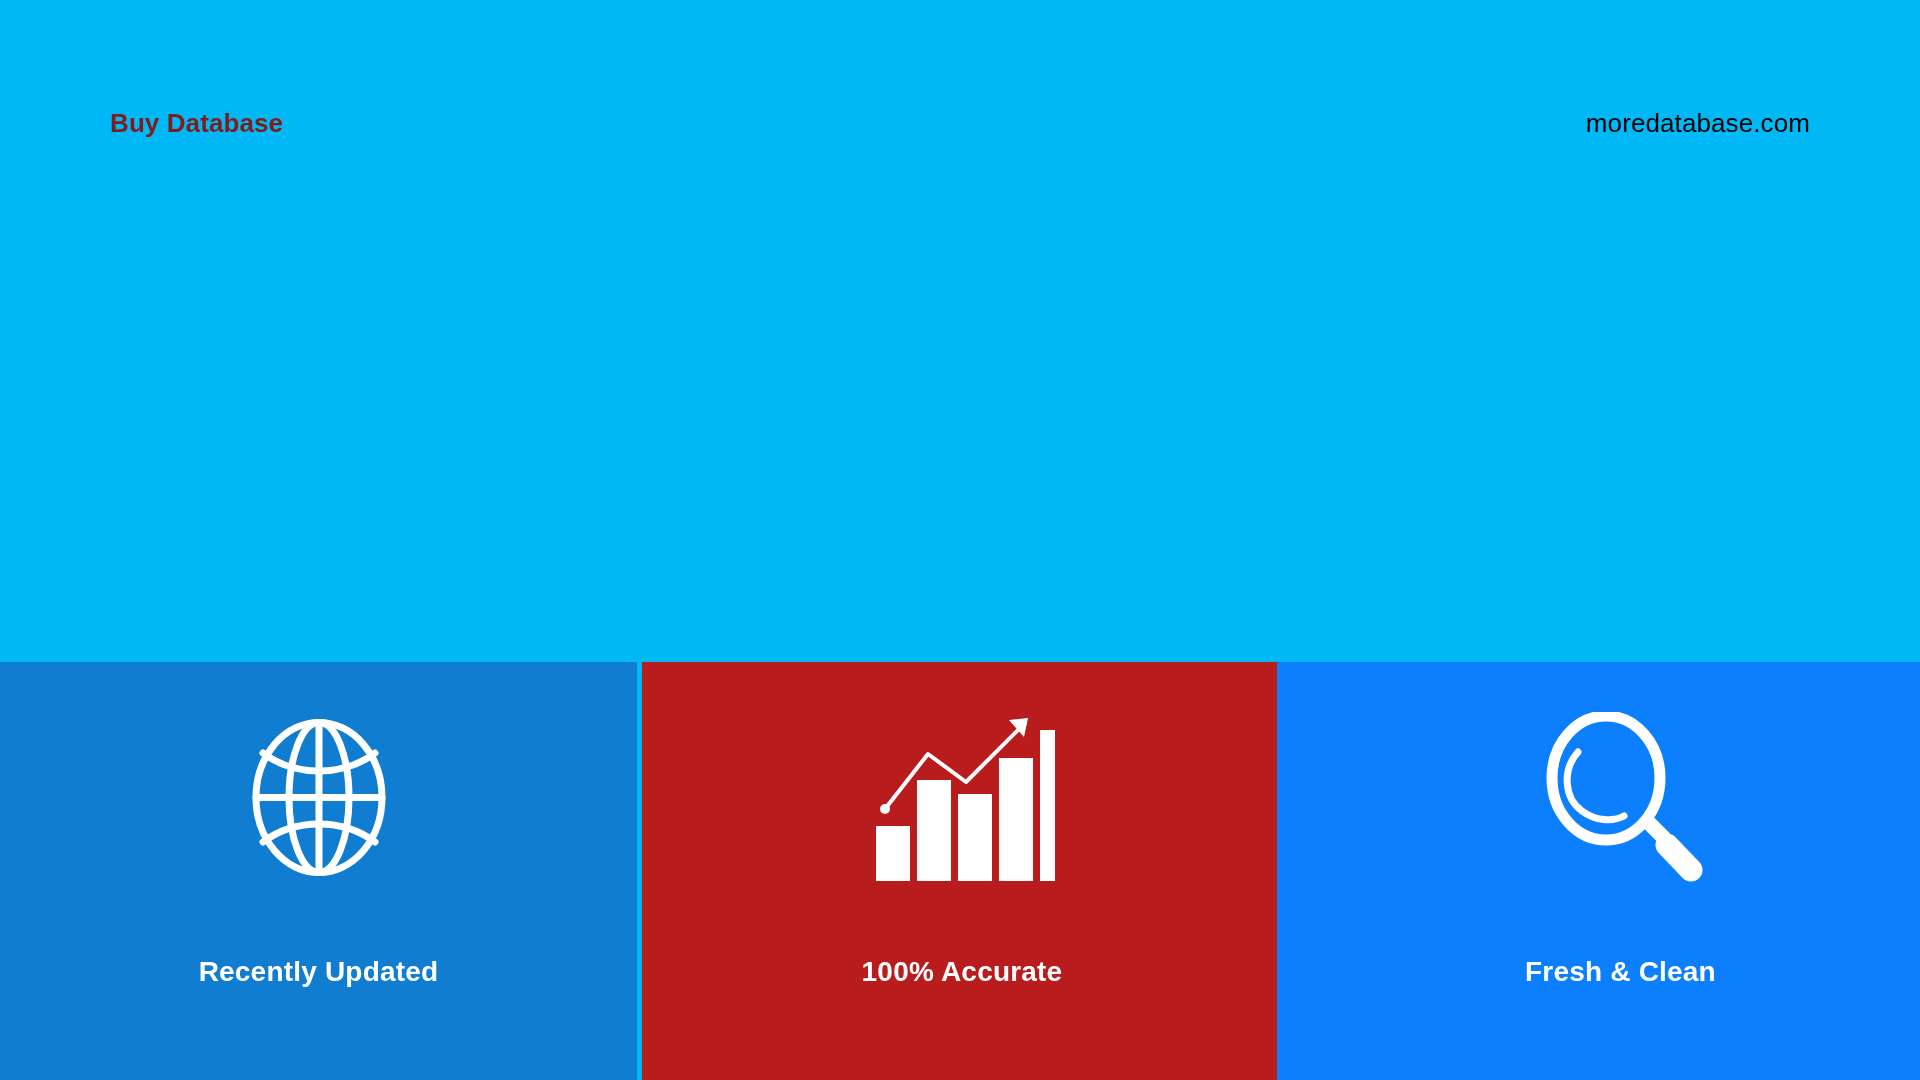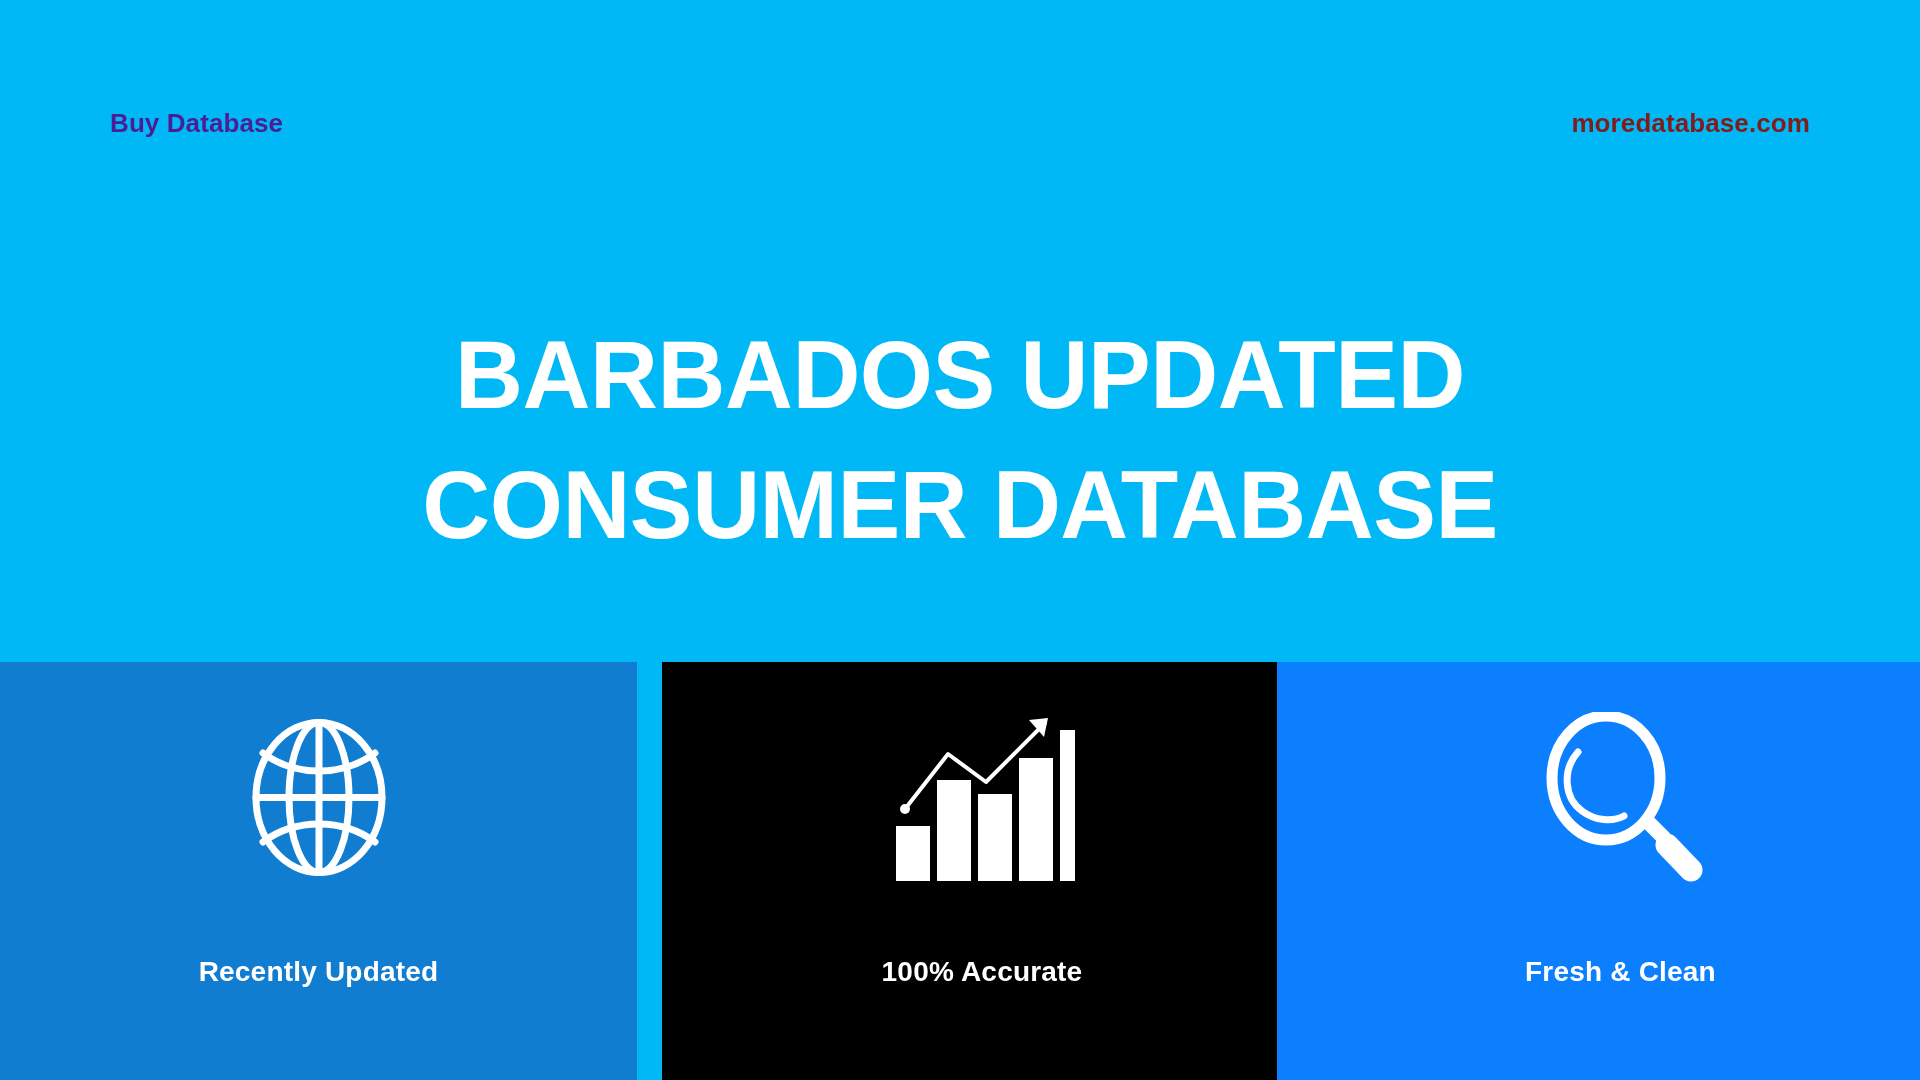--- a/index.html
+++ b/index.html
@@ -30,32 +30,32 @@
     height: 662px;
     background: #00b8f5;
   }
 
   .brand-left {
     position: absolute;
     left: 110px;
     top: 108px;
     font-size: 26px;
     font-weight: bold;
-    color: #4c1d95;
+    color: #7f1d1d;
     letter-spacing: 0.1px;
     white-space: nowrap;
   }
 
   .brand-right {
     position: absolute;
     right: 110px;
     top: 108px;
     font-size: 26px;
-    font-weight: bold;
-    color: #7f1d1d;
+    font-weight: normal;
+    color: #000000;
     letter-spacing: 0.1px;
     white-space: nowrap;
     text-align: right;
   }
 
   .hero-title {
     position: absolute;
     left: 0;
     right: 0;
     top: 310px;
@@ -82,21 +82,21 @@
     width: 1920px;
     height: 418px;
   }
   .panel {
     position: absolute;
     top: 0;
     height: 418px;
     overflow: hidden;
   }
   .panel-1 { left: 0;      width: 637px;  background: #107dd0; }
-  .panel-2 { left: 662px;  width: 640px;  background: #000000; }
+  .panel-2 { left: 642px;  width: 640px;  background: #b91c1c; }
   .panel-3 { left: 1277px; width: 643px;  background: #0b7ffd; padding-left: 44px; }
 
   .panel-icon {
     position: absolute;
     left: 0;
     right: 0;
     top: 50px;
     display: flex;
     justify-content: center;
     align-items: center;
@@ -121,24 +121,20 @@
 <body>
 
 <div id="banner">
 
   <div class="hero">
 
     <div class="brand-left">Buy Database</div>
 
     <div class="brand-right">moredatabase.com</div>
 
-    <div class="hero-title">
-      <span class="tline">BARBADOS UPDATED</span>
-      <span class="tline">CONSUMER DATABASE</span>
-    </div>
 
   </div>
 
   <div class="panels">
 
     <div class="panel panel-1">
       <div class="panel-icon">
         <svg width="160" height="165" viewBox="0 0 160 165" fill="none" stroke="#ffffff" stroke-width="7" stroke-linecap="round" stroke-linejoin="round">
           <ellipse cx="80" cy="82.5" rx="63" ry="75"></ellipse>
           <line x1="80" y1="7.5" x2="80" y2="157.5"></line>

